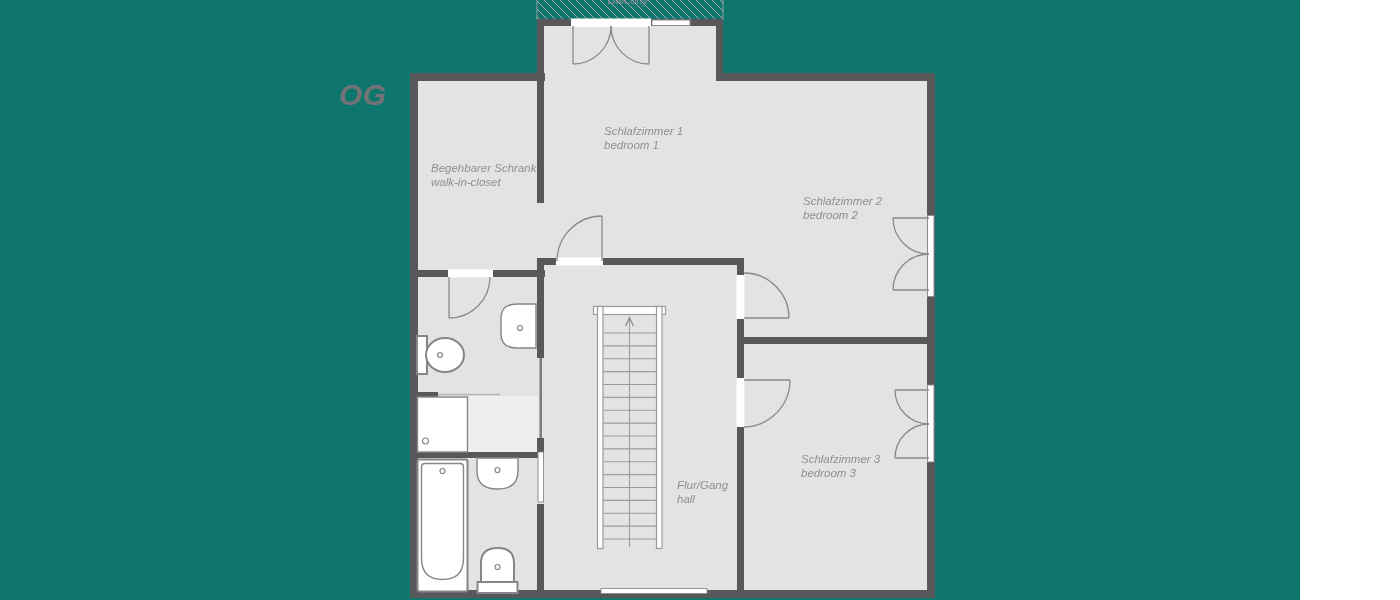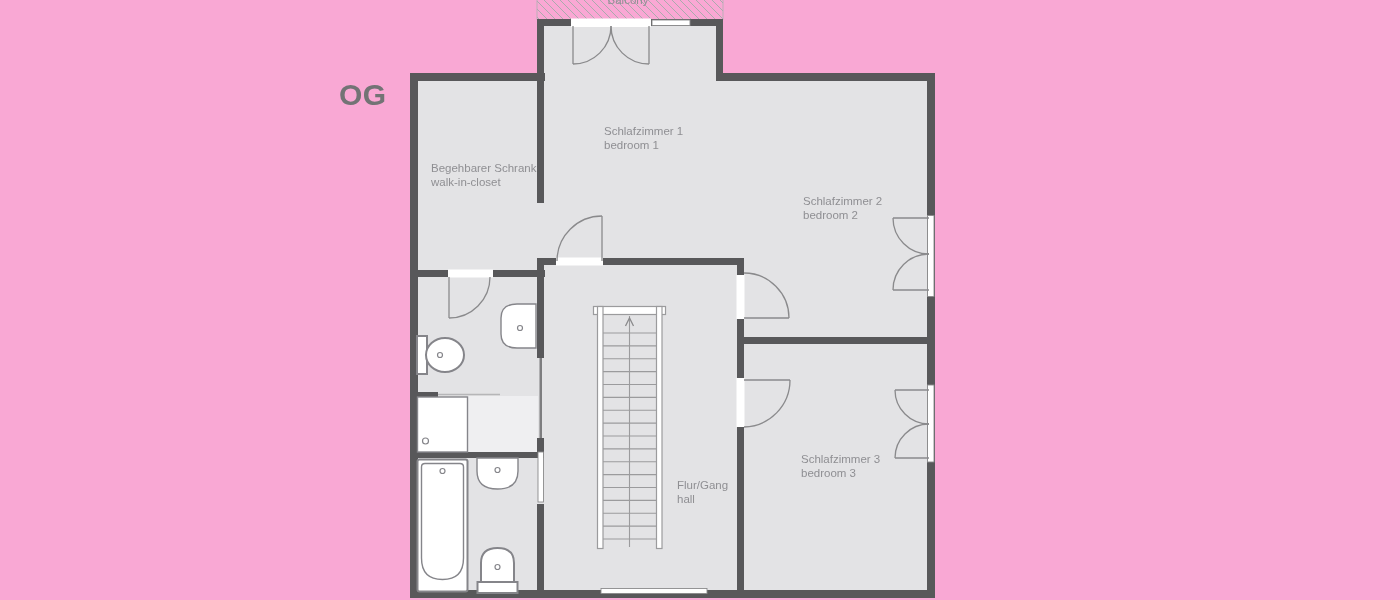--- a/index.html
+++ b/index.html
@@ -1,21 +1,21 @@
 <!DOCTYPE html>
 <html style="--wall: #58585a; --floor: #e3e3e5; --floor-light: #efeff1; --fixture-stroke: #85858a; --door-stroke: #8a8a8c; --stair-stroke: #9b9b9d; --text: #8f8f93; --title-text: #737375; --hatch: #ababad; --white: #ffffff;"><head>
 <meta charset="utf-8">
 <style>
   :root{
     --wall:#58585a; --floor:#e3e3e5; --floor-light:#efeff1; --fixture-stroke:#85858a;
     --door-stroke:#8a8a8c; --stair-stroke:#9b9b9d; --text:#8f8f93; --title-text:#737375;
     --hatch:#ababad; --white:#ffffff;
   }
   html,body{margin:0;padding:0;background:#fff;}
-  .canvas{position:relative;width:1400px;height:600px;background:#f9a8d4;overflow:hidden;}
+  .canvas{position:relative;width:1300px;height:600px;background:#0f766e;overflow:hidden;font-style:italic;}
   svg{position:absolute;left:0;top:0;}
   svg text{font-family:"Liberation Sans","DejaVu Sans",sans-serif;font-size:11.5px;fill:var(--text);}
   .title{font-size:30px;font-weight:700;fill:var(--title-text);letter-spacing:.5px;}
   .floor{fill:var(--floor);}
   .floor-light{fill:var(--floor-light);}
   .wall{fill:var(--wall);}
   .wall-thin{fill:#7d7d7f;}
   .gap{fill:var(--white);}
   .winbar{fill:var(--white);stroke:var(--door-stroke);stroke-width:.9;}
   .door{fill:none;stroke:var(--door-stroke);stroke-width:1.3;}

